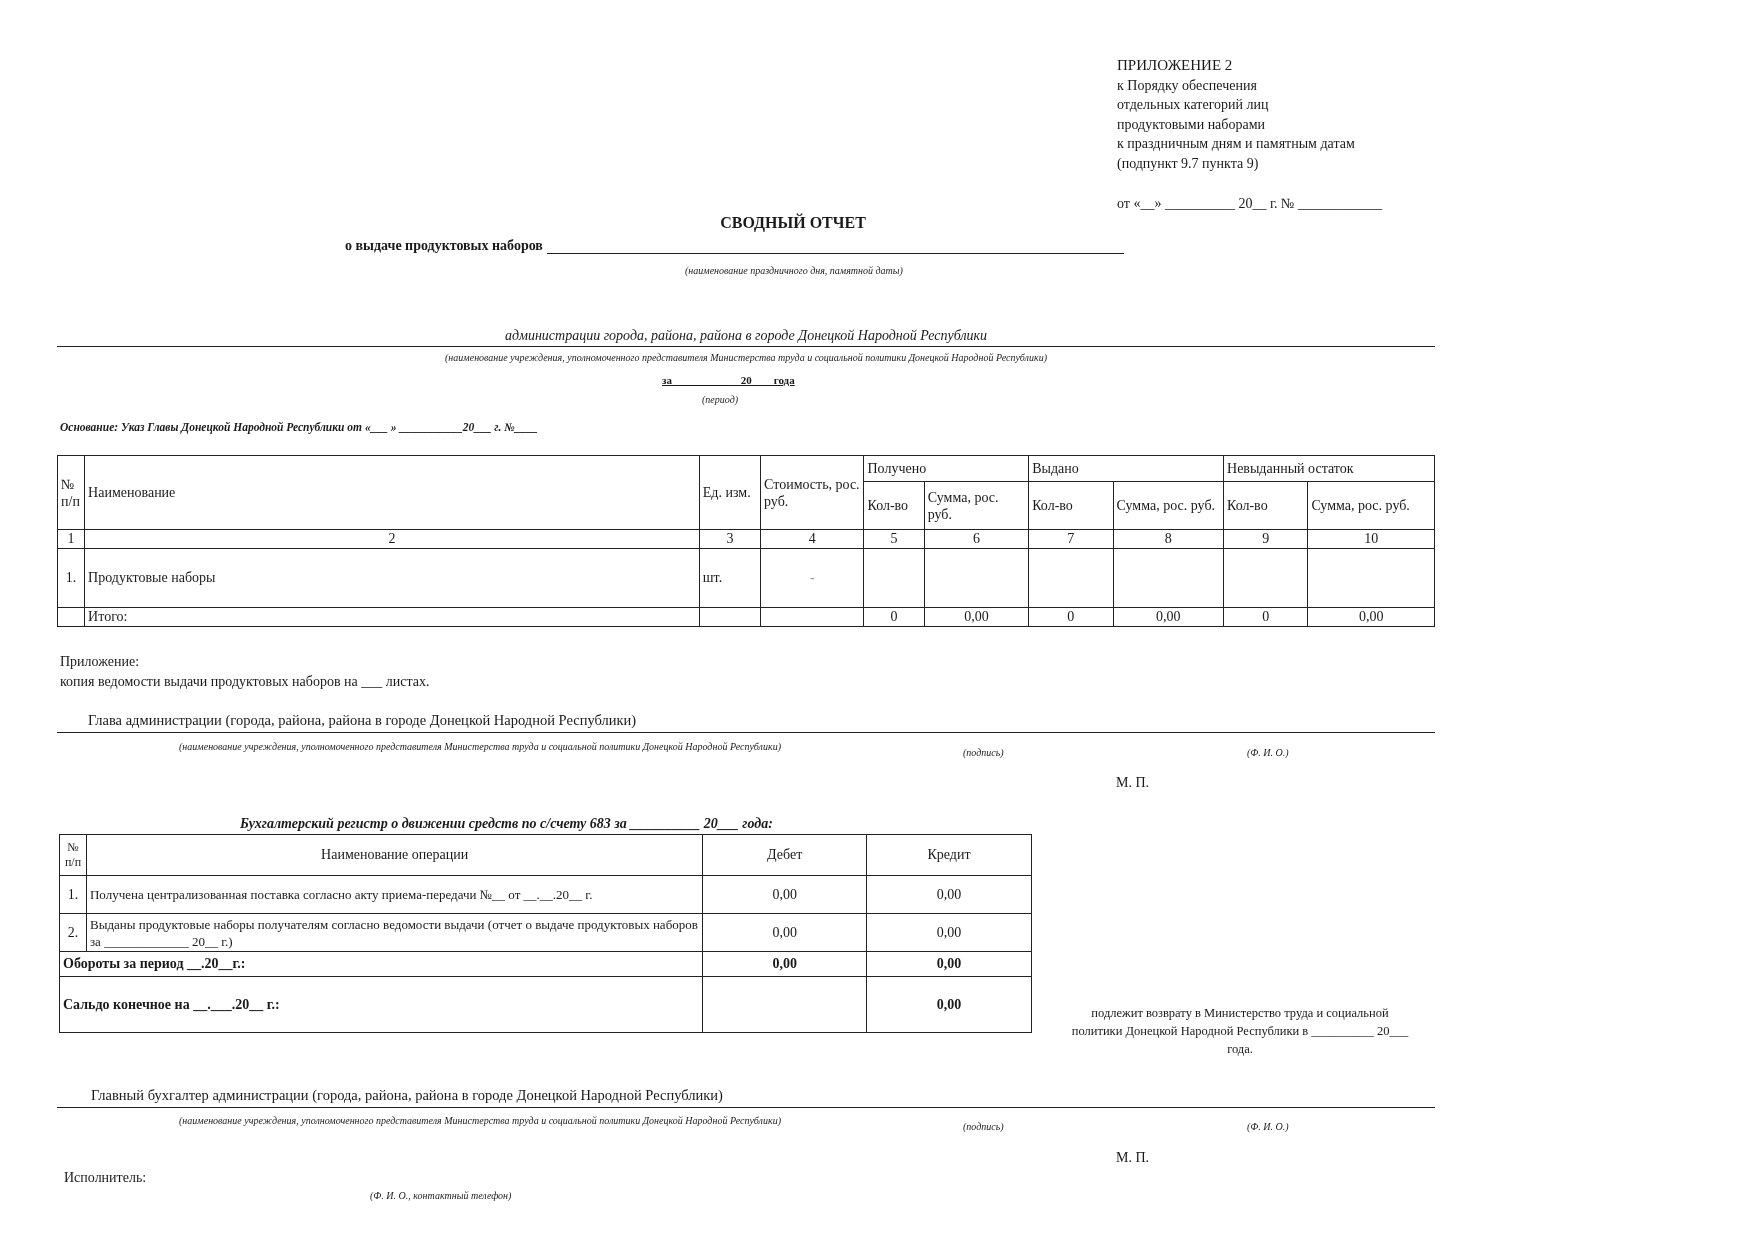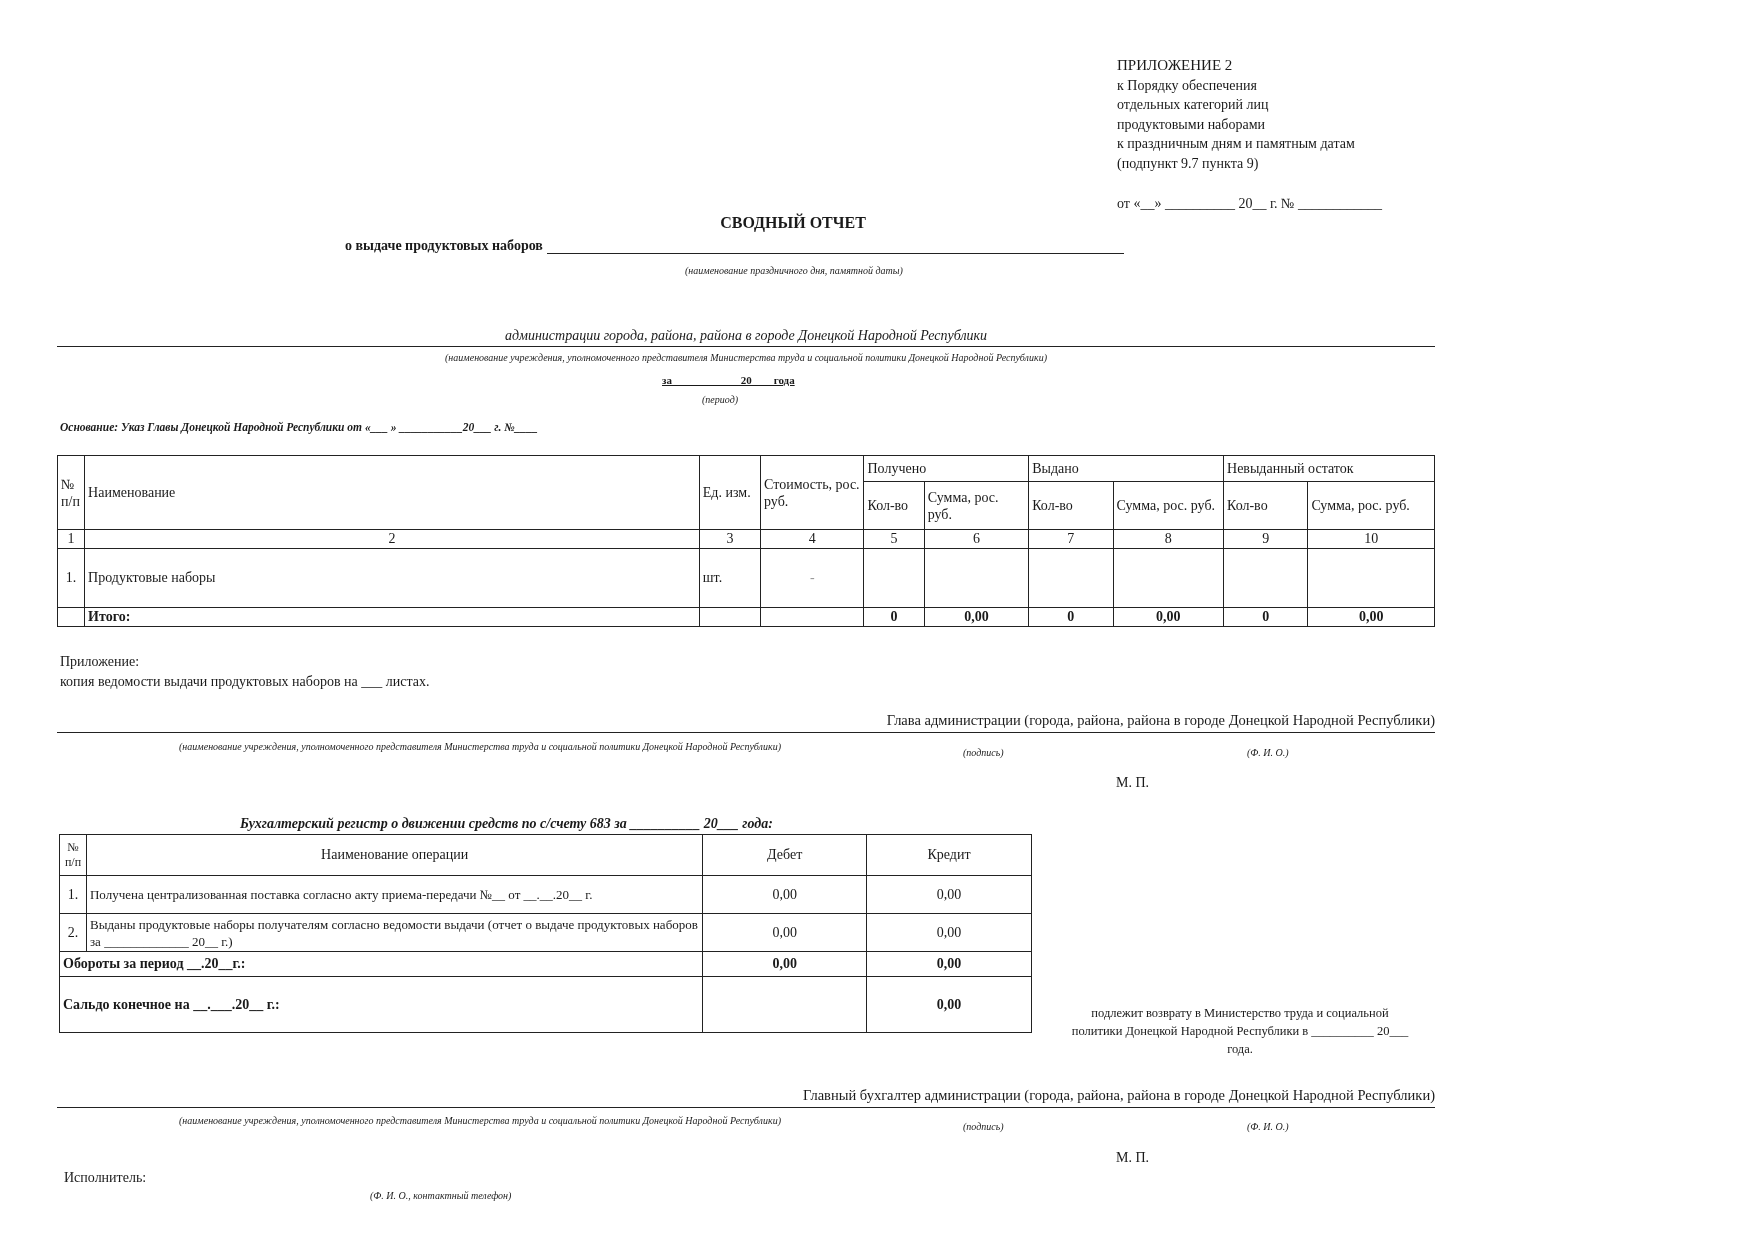--- a/index.html
+++ b/index.html
@@ -22,26 +22,26 @@
   .period-line { left: 662px; top: 374px; font-size: 11px; font-weight: bold; white-space: pre; text-decoration: underline; }
   .period-hint { left: 702px; top: 394px; }
   .basis { left: 60px; top: 421px; font-size: 11.5px; font-style: italic; font-weight: bold; white-space: pre; }
 
   table { border-collapse: collapse; font-family: "Liberation Serif", serif; }
   table td, table th { border: 1.3px solid #222; padding: 0 3px; font-weight: normal; }
   .main-table { position: absolute; left: 57px; top: 455px; width: 1378px; font-size: 14px; }
   .main-table th { text-align: left; vertical-align: middle; line-height: 17px; }
   .main-table .num-row td { text-align: center; height: 18px; }
   .main-table .data-row td { height: 58px; }
-  .main-table .total-row td { height: 18px; font-weight: bold; text-align: center; }
+  .main-table .total-row td { height: 18px; font-weight: normal; text-align: center; }
 
   .appendix-note { left: 60px; top: 652px; font-size: 14px; line-height: 20px; }
   .appendix-note .it { }
 
-  .sig-block { left: 57px; width: 1378px; font-size: 14.5px; text-align: right; }
+  .sig-block { left: 57px; width: 1378px; font-size: 14.5px; }
   .sig-block .title { padding-left: 31px; border-bottom: 1.5px solid #222; padding-bottom: 3px; }
   .sig-hint-org { width: 760px; left: 100px; text-align: center; line-height: 13px; }
   .mp { font-size: 14px; }
 
   .ledger-title { left: 240px; top: 816px; font-size: 14px; font-style: italic; font-weight: bold; white-space: pre; }
   .ledger-table { position: absolute; left: 59px; top: 834px; width: 973px; font-size: 13px; }
   .ledger-table th { text-align: center; height: 40px; font-size: 14px; }
   .ledger-table td { height: 24px; }
   .ledger-table .c { text-align: center; font-size: 14px; }
   .ledger-table .b { font-weight: bold; }

